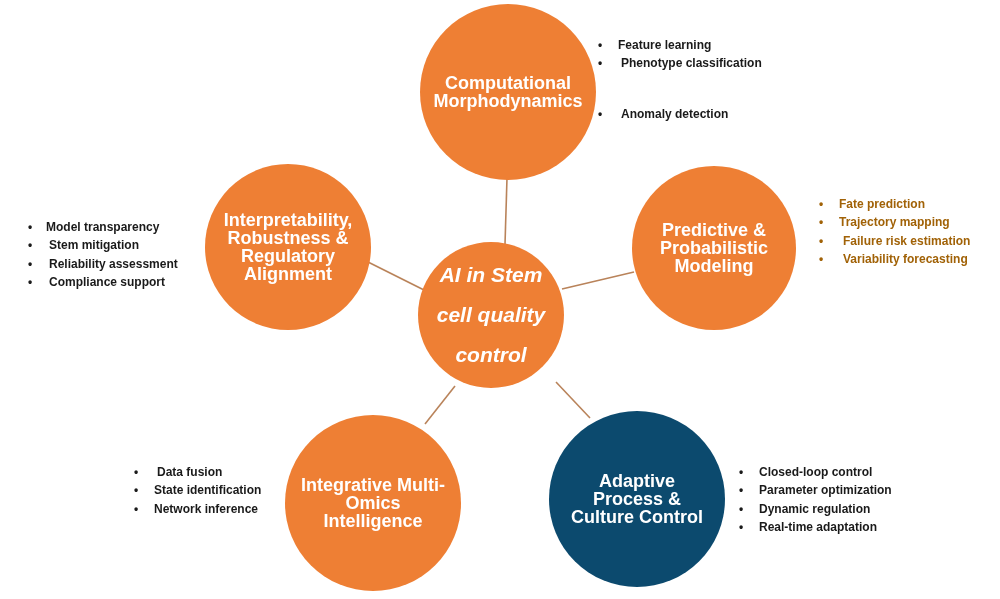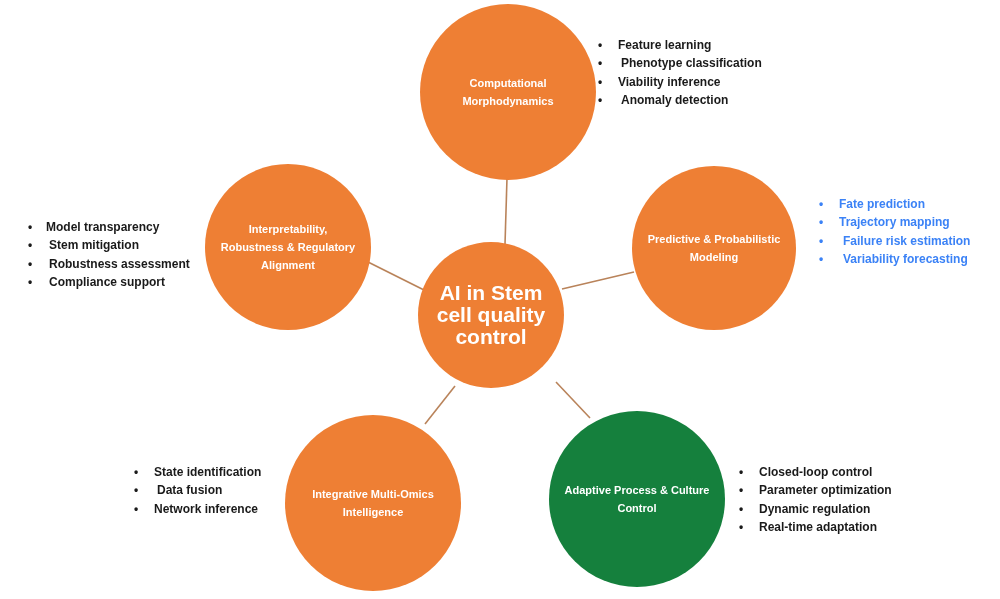--- a/index.html
+++ b/index.html
@@ -3,22 +3,22 @@
 <meta charset="utf-8">
 <style>
   html, body { margin: 0; padding: 0; background: #ffffff; }
   body { width: 1000px; height: 599px; position: relative; overflow: hidden; font-family: "Liberation Sans", sans-serif; }
   svg.connectors { position: absolute; left: 0; top: 0; width: 1000px; height: 599px; }
   .node {
     position: absolute; border-radius: 50%; background: #ee7f34;
     display: flex; align-items: center; justify-content: center; text-align: center;
     color: #ffffff; font-weight: bold; box-sizing: border-box;
   }
-  .node .label { font-size: 11px; line-height: 18px; padding: 0 14px; }
-  .node.center .label { font-size: 21px; line-height: 22px; padding: 0 8px; }
+  .node .label { font-size: 18px; line-height: 18px; padding: 0 14px; }
+  .node.center .label { font-size: 21px; line-height: 40px; padding: 0 8px; font-style: italic; }
   .bullets { position: absolute; margin: 0; padding: 0; list-style: none; color: #1a1a1a; font-size: 12px; font-weight: bold; }
   .bullets li { position: relative; height: 18.3px; line-height: 18.3px; padding-left: 20px; white-space: nowrap; }
   .bullets li::before { content: "\2022"; position: absolute; left: 0; top: 0; font-size: 12px; }
 </style>
 </head>
 <body>
 
 <svg class="connectors">
   <line x1="507" y1="178" x2="505" y2="244" stroke="#b9835a" stroke-width="1.6"></line>
   <line x1="562" y1="289" x2="634" y2="272" stroke="#b9835a" stroke-width="1.6"></line>
@@ -30,54 +30,53 @@
 <div class="node center" style="left: 418px; top: 242px; width: 146px; height: 146px; background: rgb(238, 127, 52); color: rgb(255, 255, 255);">
   <span class="label">AI in Stem cell quality control</span>
 </div>
 
 <div class="node" style="left: 420px; top: 4px; width: 176px; height: 176px; background: rgb(238, 127, 52); color: rgb(255, 255, 255);">
   <span class="label">Computational Morphodynamics</span>
 </div>
 <ul class="bullets" style="left: 598px; top: 36px; color: rgb(26, 26, 26);">
   <li>Feature learning</li>
   <li style="padding-left:23px;">Phenotype classification</li>
-  <li>Viability inference</li>
-  <li style="padding-left:23px;">Anomaly detection</li>
+  <li style="padding-left:23px;margin-top:32px;">Anomaly detection</li>
 </ul>
 
 <div class="node" style="left: 632px; top: 166px; width: 164px; height: 164px; background: rgb(238, 127, 52); color: rgb(255, 255, 255);">
   <span class="label">Predictive &amp; Probabilistic Modeling</span>
 </div>
-<ul class="bullets" style="left: 819px; top: 195px; color: #3b82f6;">
+<ul class="bullets" style="left: 819px; top: 195px; color: #a16207;">
   <li>Fate prediction</li>
   <li>Trajectory mapping</li>
   <li style="padding-left:24px;">Failure risk estimation</li>
   <li style="padding-left:24px;">Variability forecasting</li>
 </ul>
 
-<div class="node" style="left: 549px; top: 411px; width: 176px; height: 176px; background: #15803d; color: rgb(255, 255, 255);">
+<div class="node" style="left: 549px; top: 411px; width: 176px; height: 176px; background: #0c4a6e; color: rgb(255, 255, 255);">
   <span class="label">Adaptive Process &amp; Culture Control</span>
 </div>
 <ul class="bullets" style="left: 739px; top: 463px; color: rgb(26, 26, 26);">
   <li>Closed-loop control</li>
   <li>Parameter optimization</li>
   <li>Dynamic regulation</li>
   <li>Real-time adaptation</li>
 </ul>
 
 <div class="node" style="left: 285px; top: 415px; width: 176px; height: 176px; background: rgb(238, 127, 52); color: rgb(255, 255, 255);">
   <span class="label">Integrative Multi-Omics Intelligence</span>
 </div>
 <ul class="bullets" style="left: 134px; top: 463px; color: rgb(26, 26, 26);">
+  <li style="padding-left:23px;">Data fusion</li>
   <li>State identification</li>
-  <li style="padding-left:23px;">Data fusion</li>
   <li>Network inference</li>
 </ul>
 
 <div class="node" style="left: 205px; top: 164px; width: 166px; height: 166px; background: rgb(238, 127, 52); color: rgb(255, 255, 255);">
   <span class="label">Interpretability, Robustness &amp; Regulatory Alignment</span>
 </div>
 <ul class="bullets" style="left: 28px; top: 218px; color: rgb(26, 26, 26);">
   <li style="padding-left:18px;">Model transparency</li>
   <li style="padding-left:21px;">Stem mitigation</li>
-  <li style="padding-left:21px;">Robustness assessment</li>
+  <li style="padding-left:21px;">Reliability assessment</li>
   <li style="padding-left:21px;">Compliance support</li>
 </ul>
 
 </body></html>

